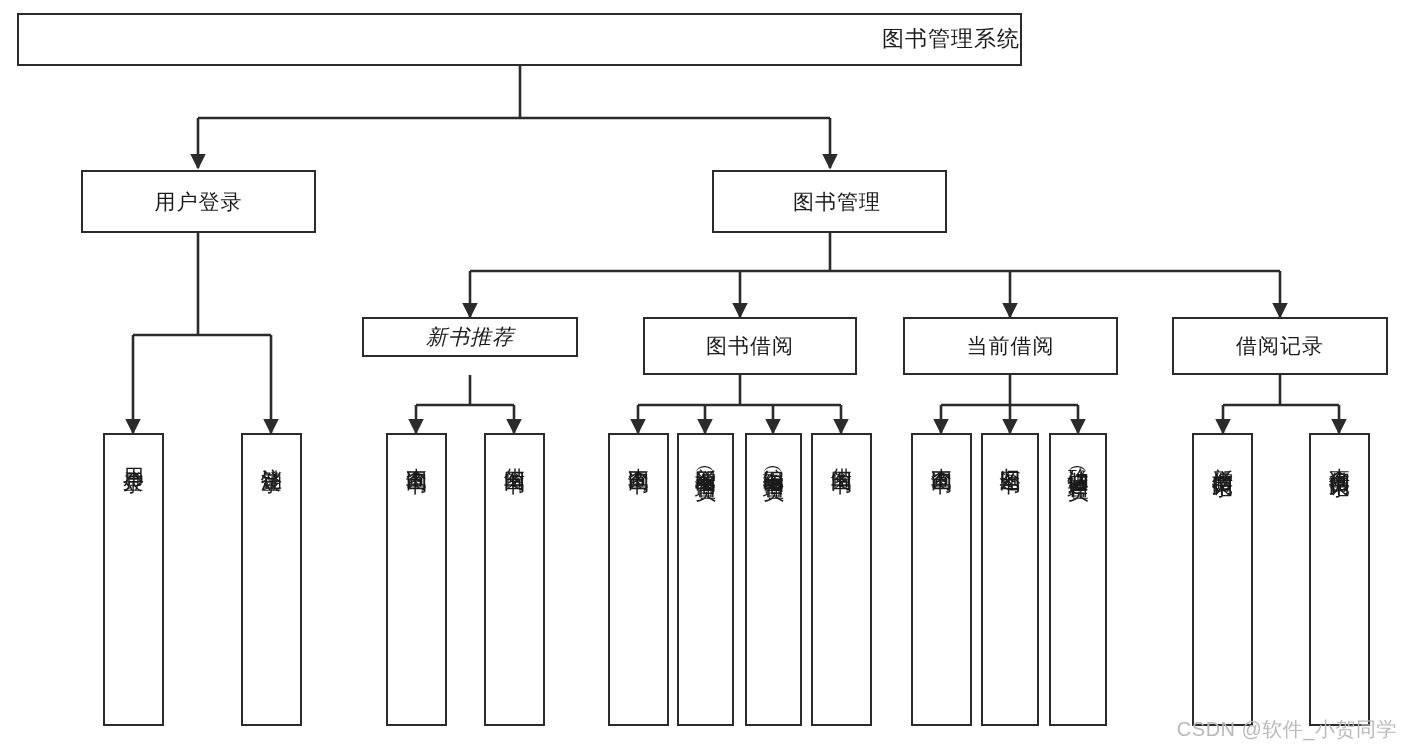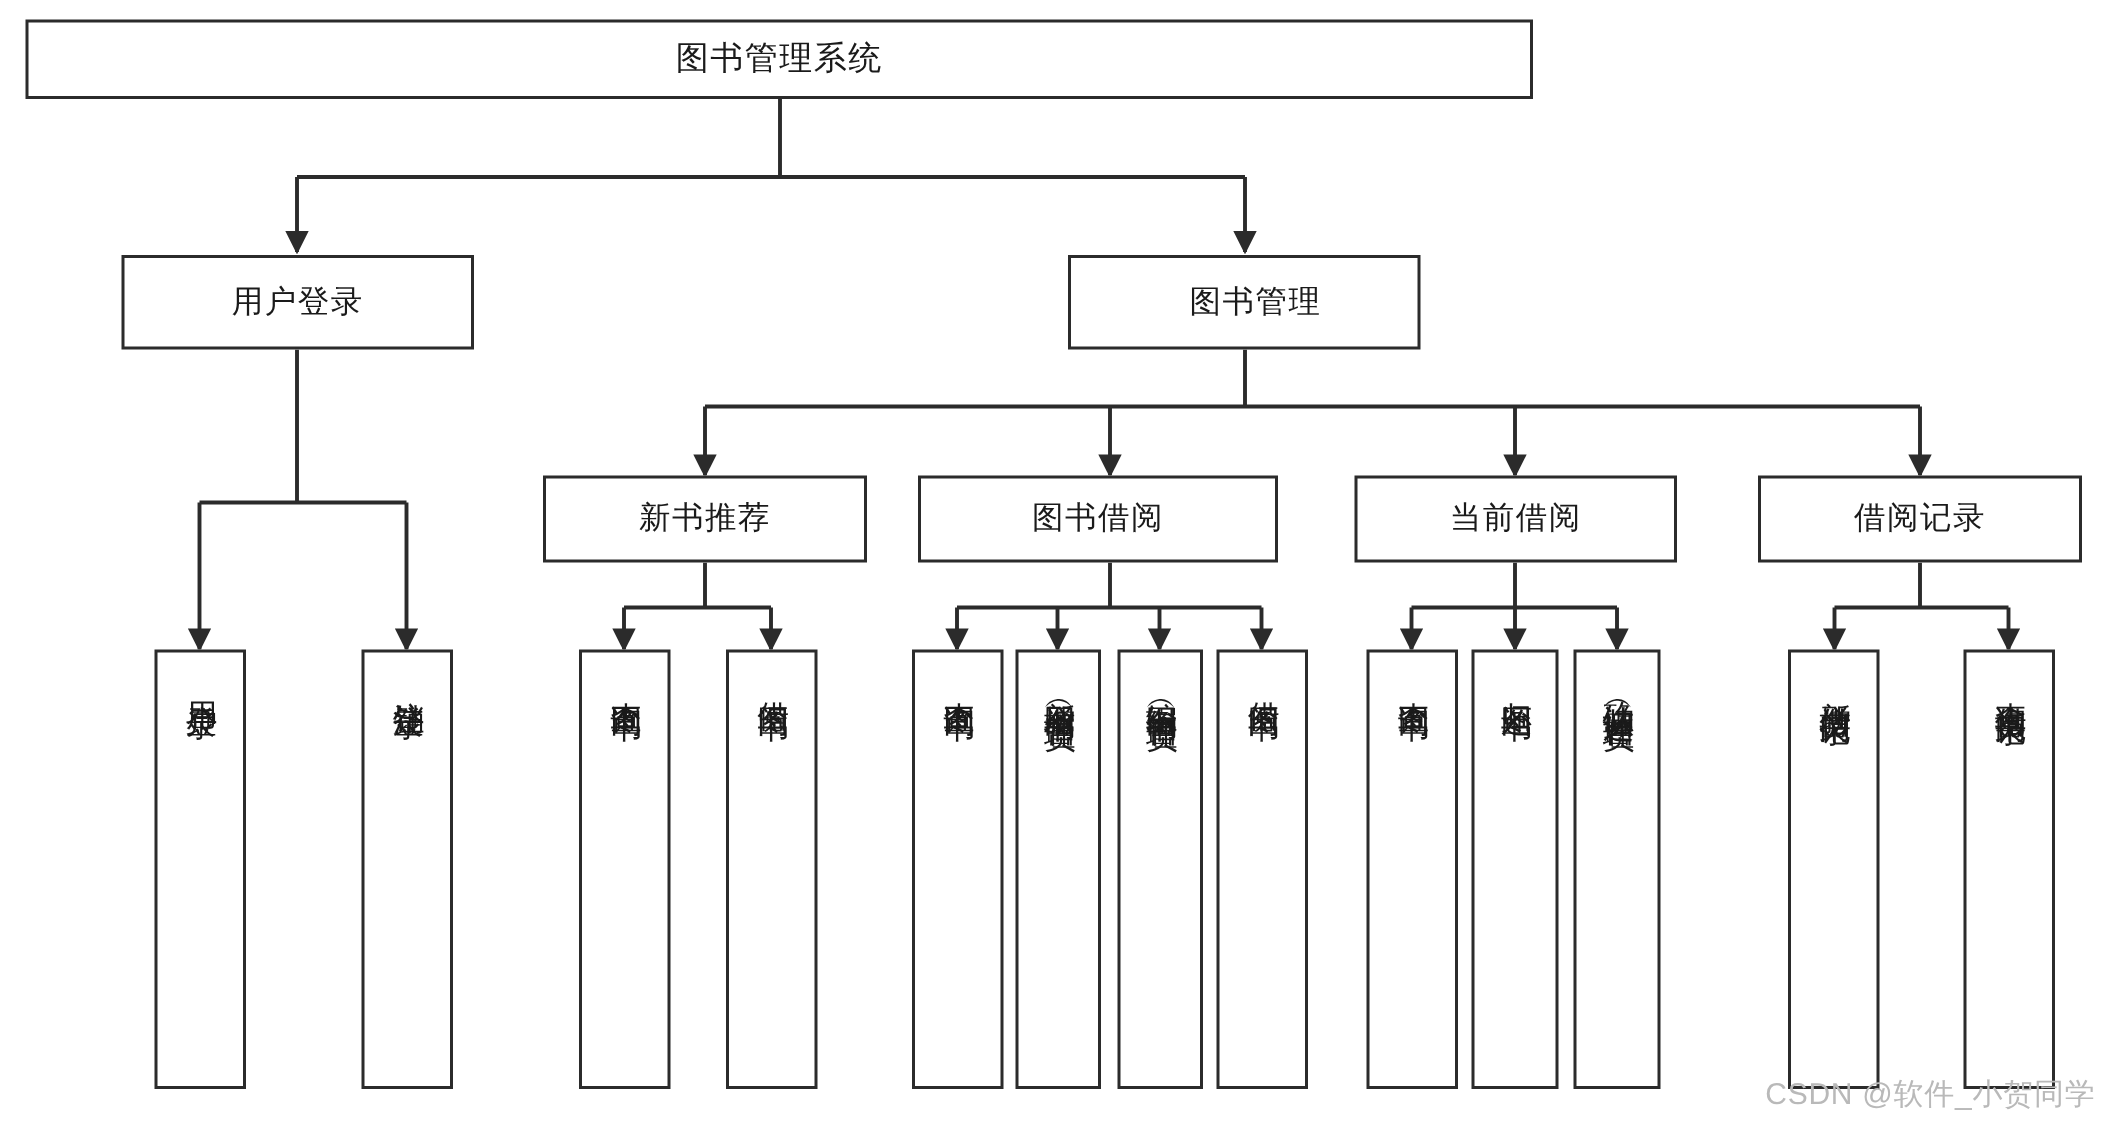--- a/index.html
+++ b/index.html
@@ -29,21 +29,21 @@
     justify-content:center;
     color:#1a1a1a;
   }
   
   .node.h{
     font-size:21px;
     line-height:1.2;
     letter-spacing:1px;
     white-space:nowrap;
   }
-  .node.h.root{font-size:22px;}
+  .node.h.root{font-size:22px;justify-content:flex-end;}
   
   .node.v{
     align-items:flex-start;
     justify-content:center;
     padding-top:16px;
   }
   .node.v .vtext{
     writing-mode:vertical-rl;
     text-orientation:upright;
     font-size:21px;
@@ -124,24 +124,24 @@
     <span>图书管理系统</span>
   </div>
 
   <div class="node h" style="left:81px;top:170px;width:235px;height:63px;">
     <span>用户登录</span>
   </div>
   <div class="node h" style="left:712px;top:170px;width:235px;height:63px;padding-left:15px;">
     <span>图书管理</span>
   </div>
 
-  <div class="node h" style="left:362px;top:317px;width:216px;height:58px;">
+  <div class="node h" style="left:362px;top:317px;width:216px;height:40px;font-style:italic;">
     <span>新书推荐</span>
   </div>
-  <div class="node h" style="left:612px;top:317px;width:240px;height:58px;">
+  <div class="node h" style="left:643px;top:317px;width:214px;height:58px;">
     <span>图书借阅</span>
   </div>
   <div class="node h" style="left:1172px;top:317px;width:216px;height:58px;">
     <span>借阅记录</span>
   </div>
   <div class="node h" style="left:903px;top:317px;width:215px;height:58px;">
     <span>当前借阅</span>
   </div>
 
   <div class="node v" style="left:103px;top:433px;width:61px;height:293px;">

